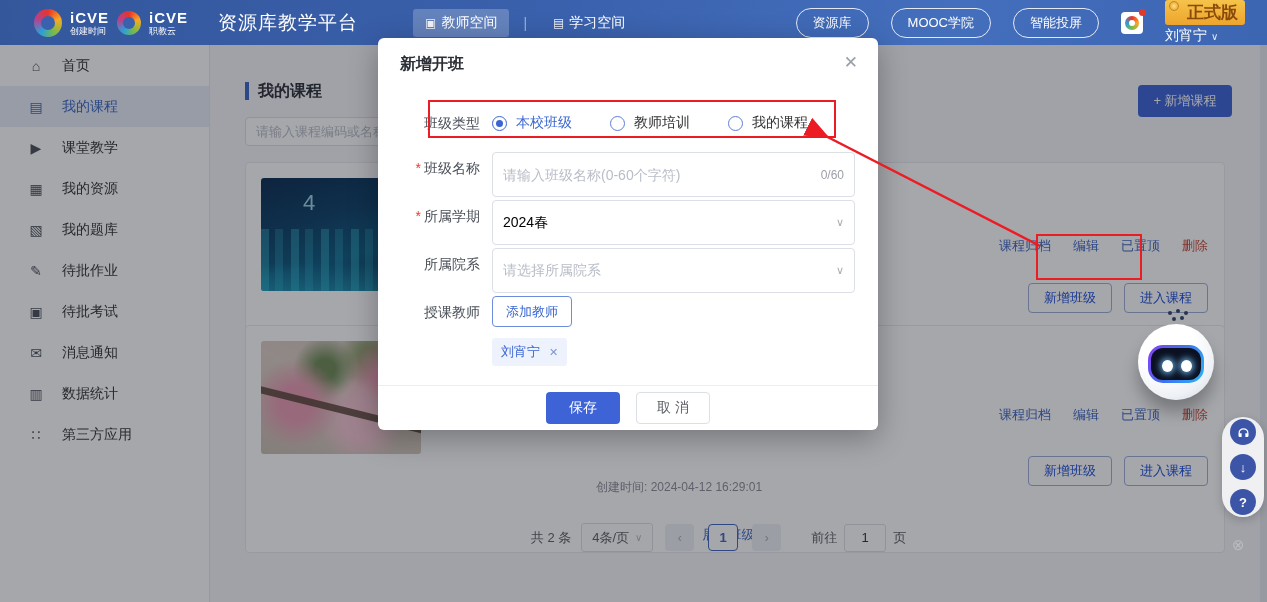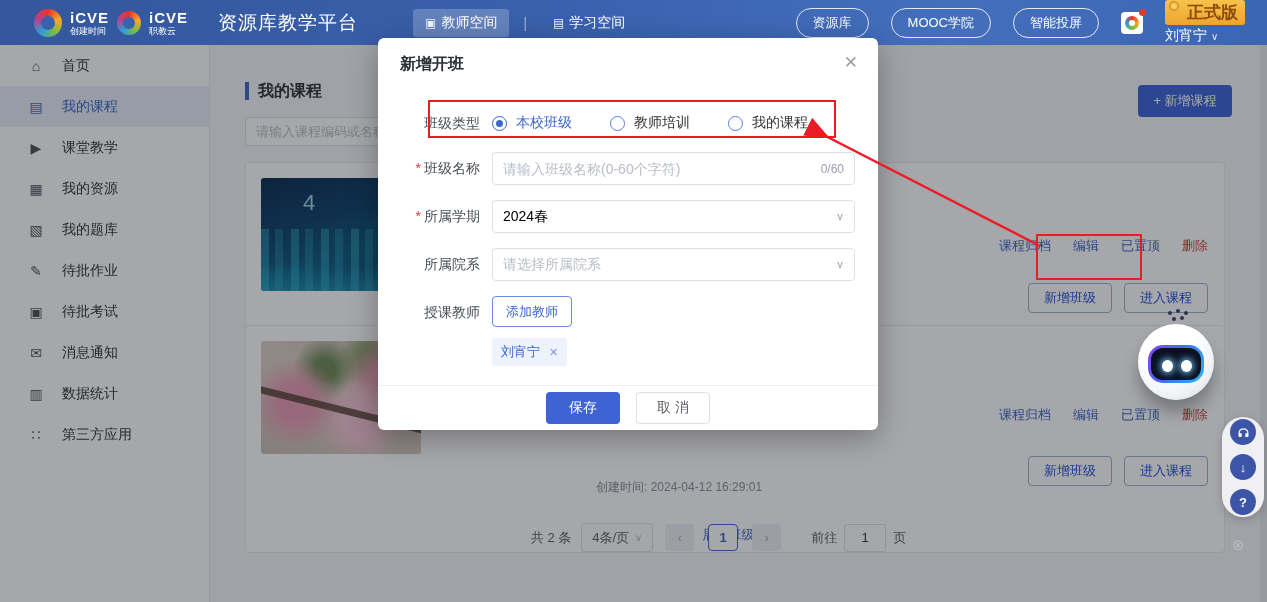--- a/index.html
+++ b/index.html
@@ -108,21 +108,21 @@
   .req { color:#e43d33; margin-right:3px; }
   .radio-row { top:76px; height:18px; }
   .radio-row .m-label { top:1px; }
   .radio-group { position:absolute; left:114px; top:0; display:flex; gap:38px; }
   .radio { display:flex; align-items:center; gap:9px; font-size:14px; color:#333; cursor:pointer; }
   .rb { width:15px; height:15px; border-radius:50%; border:1px solid #5d7fd8; background:#fff; position:relative; }
   .radio.checked .rb { border-color:#3a66d1; }
   .radio.checked .rb::after { content:""; position:absolute; left:3px; top:3px; width:7px; height:7px; border-radius:50%; background:#3a66d1; }
   .radio.checked .rlabel { color:#3a66d1; }
   .m-input-row .m-label { top:8px; }
-  .m-control { position:absolute; left:114px; top:0; width:363px; height:33px; border:1px solid #dcdfe6; border-radius:4px;
+  .m-control { position:absolute; left:114px; top:0; width:363px; height:45px; border:1px solid #dcdfe6; border-radius:4px;
     background:#fff; display:flex; align-items:center; padding:0 10px; font-size:14px; }
   .m-control input { border:none; outline:none; flex:1; font-size:14px; color:#333; background:transparent; }
   .m-control input::placeholder, .ph { color:#b8bdc7; }
   .counter { font-size:12px; color:#9b9fa8; margin-left:8px; }
   .sel-chev { margin-left:auto; color:#a8abb2; font-size:11px; }
   .row-name { top:114px; } .row-sem { top:162px; } .row-dep { top:210px; } .row-tea { top:258px; }
   .row-tea .m-label { top:8px; }
   .add-teacher-btn { position:absolute; left:114px; top:0; height:31px; padding:0 13px; background:#fff;
     border:1px solid #6d8ce0; color:#3a66d1; font-size:13px; border-radius:4px; cursor:pointer; }
   .row-tag { top:300px; }

